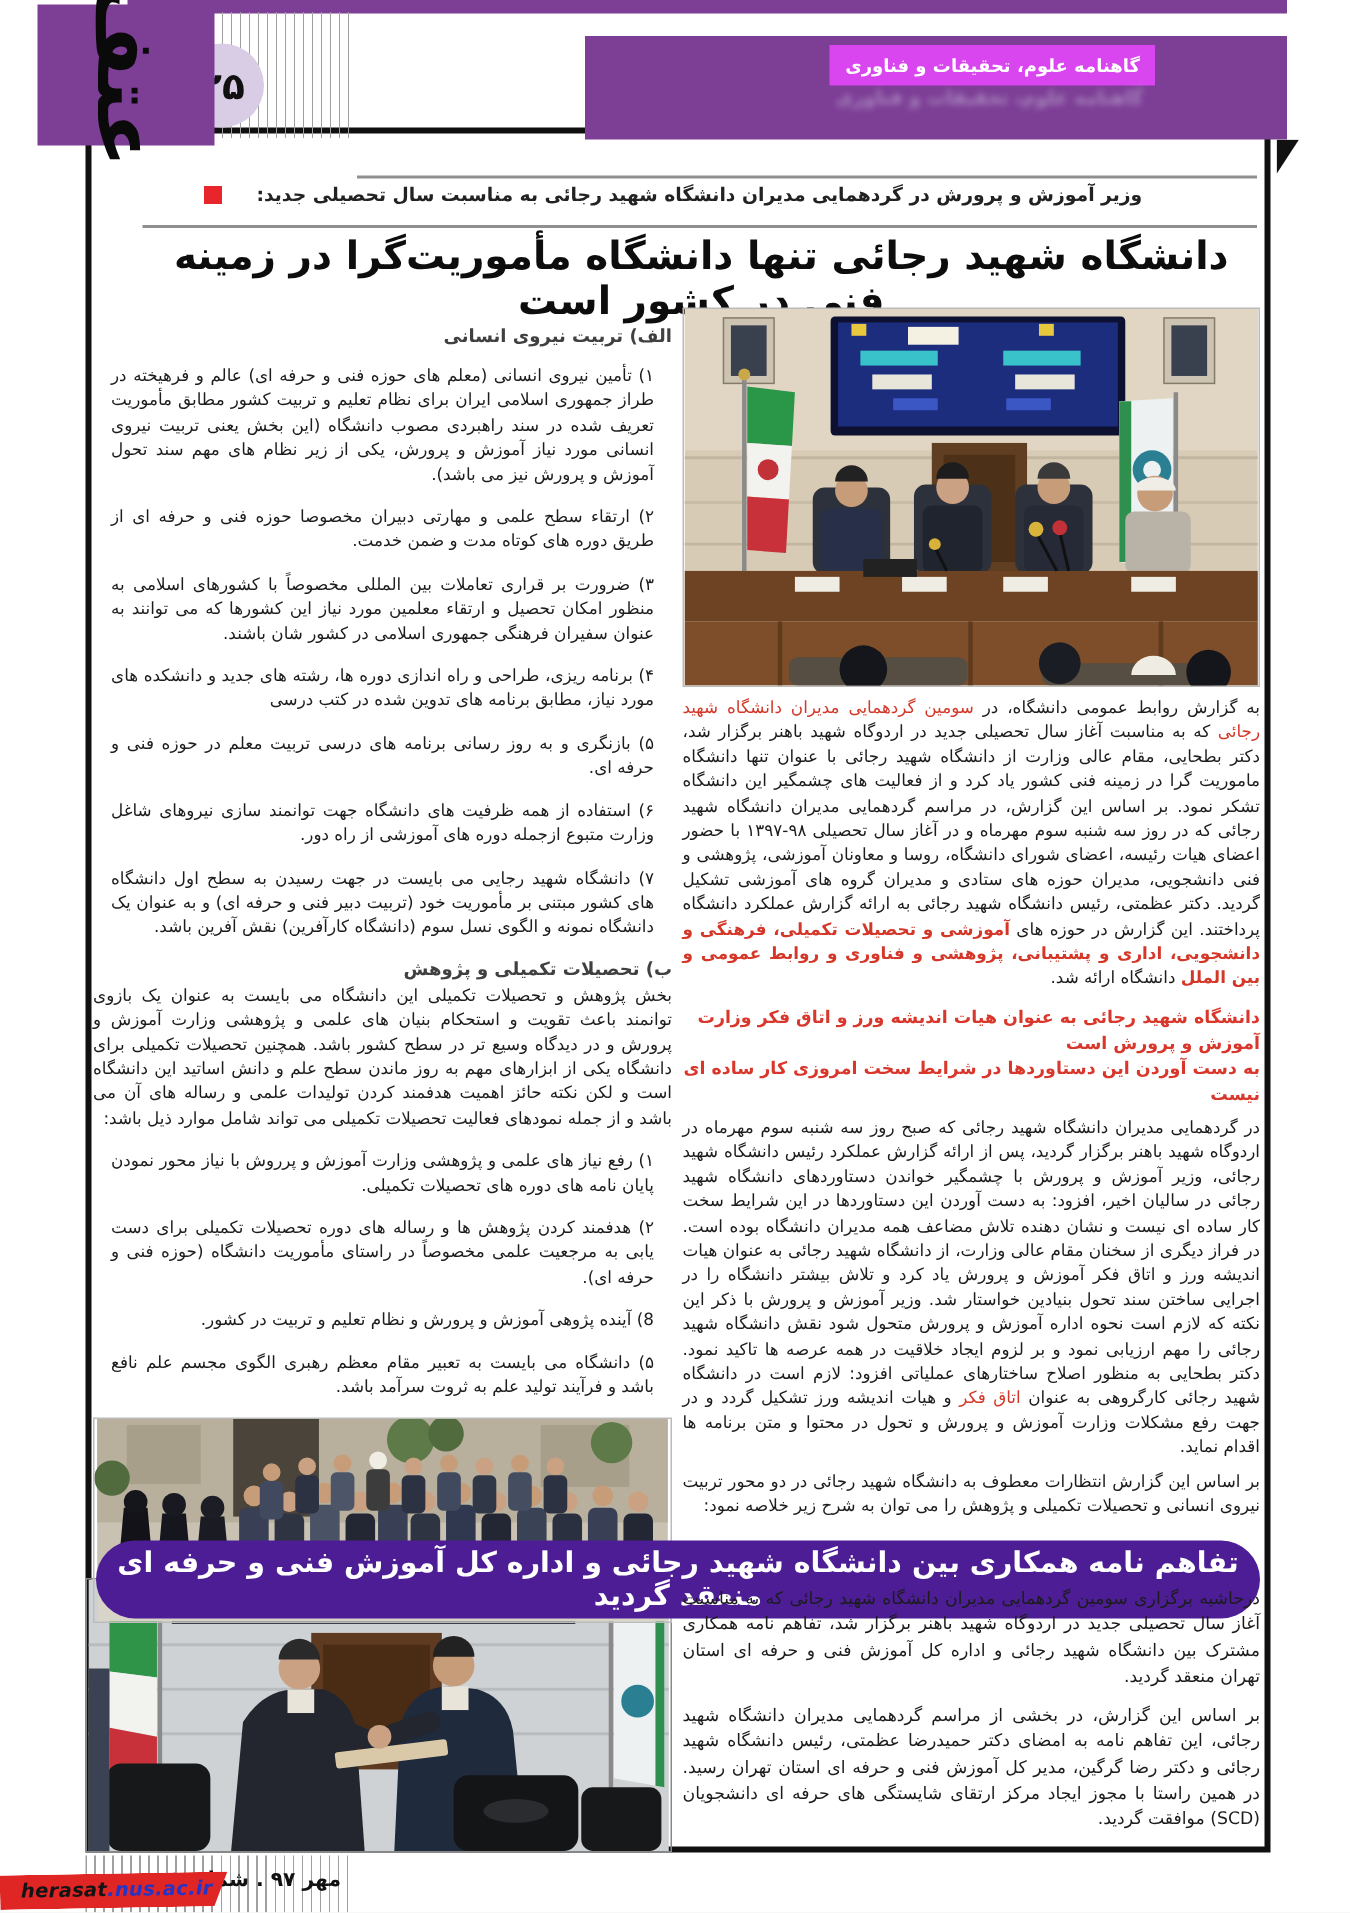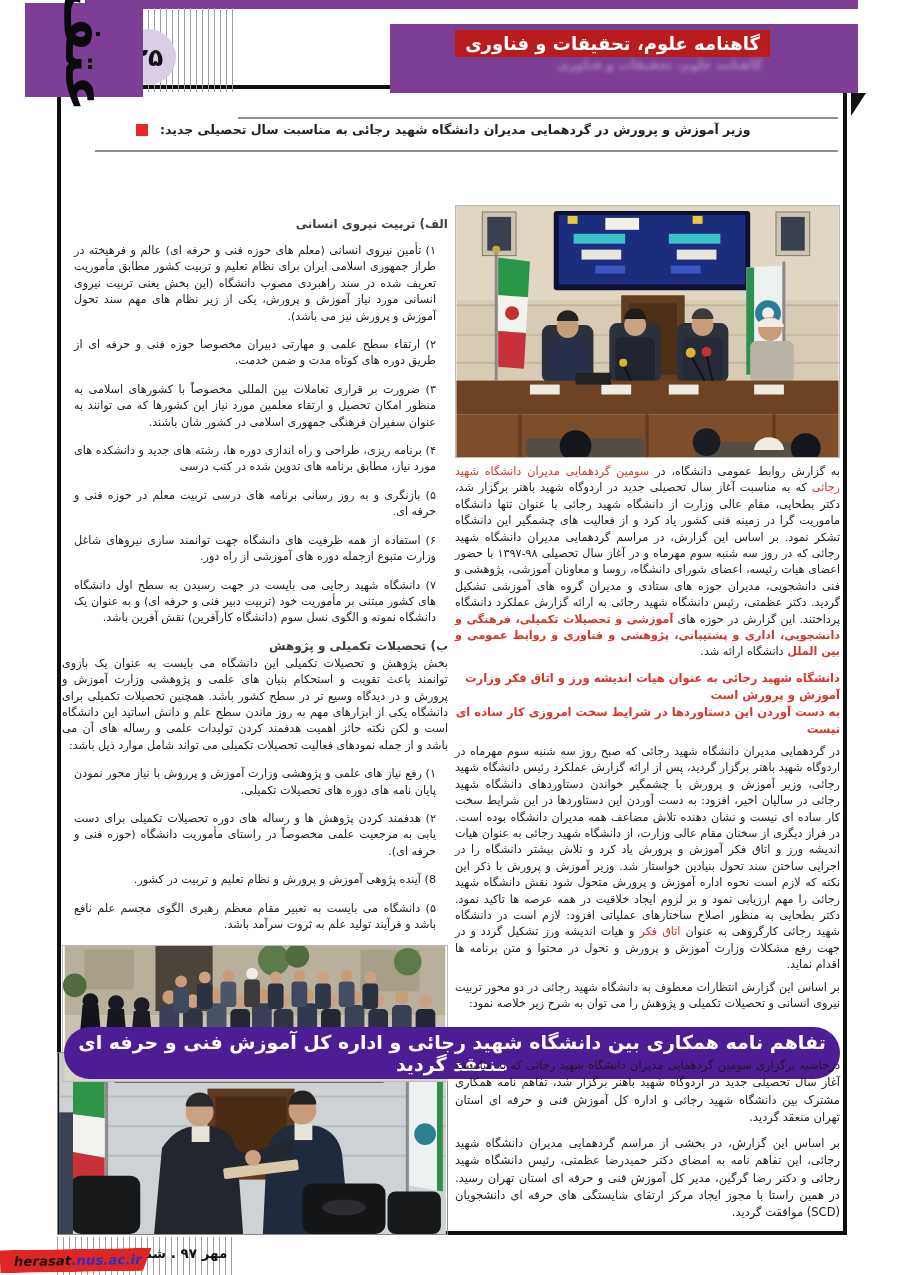--- a/index.html
+++ b/index.html
@@ -10,36 +10,36 @@
   .top-strip { position:absolute; left:85px; top:0; width:773px; height:9px; background:#7d3e96; }
   .logo-box { position:absolute; left:25px; top:3px; width:118px; height:94px; background:#7d3e96;
               display:flex; align-items:center; justify-content:center; overflow:visible; z-index:6; }
   .logo-text { transform:rotate(90deg); font-size:54px; font-weight:bold; color:#0a0a0a; line-height:1; }
   .stripes-top { position:absolute; left:88px; top:8px; width:148px; height:84px;
                  background:repeating-linear-gradient(to right,#9f9f9f 0 1px,transparent 1px 6px); z-index:4; }
   .page-circle { position:absolute; left:120px; top:29px; width:56px; height:56px; border-radius:50%;
                  background:#d9cde6; display:flex; align-items:center; justify-content:center;
                  font-size:25px; font-weight:bold; color:#111; z-index:5; }
   .purple-banner { position:absolute; left:390px; top:24px; width:468px; height:69px; background:#7d3e96; z-index:5; }
-  .red-title-box { position:absolute; right:88px; top:6px; min-width:182px; height:27px; background:#b91c1c;
-                   color:#ffffff; font-size:18px; font-weight:bold; display:flex; align-items:center;
+  .red-title-box { position:absolute; right:88px; top:6px; min-width:182px; height:27px; background:#d946ef;
+                   color:#ffffff; font-size:12px; font-weight:bold; display:flex; align-items:center;
                    justify-content:center; padding:0 10px; direction:rtl; }
   .ghost-title { position:absolute; right:96px; top:33px; color:#cabfdc; font-size:12.5px; font-weight:bold;
                  direction:rtl; filter:blur(2px); opacity:.55; }
   .fold-corner { position:absolute; left:851px; top:93px; width:15px; height:23px; background:#111;
                  clip-path:polygon(0 0,100% 0,0 100%); z-index:6; }
 
   
   .frame { position:absolute; left:57px; top:85px; width:790px; height:1150px; border:4px solid #101010; z-index:1; }
 
   
   .rule-a { position:absolute; left:238px; top:117px; width:600px; height:2px; background:#8f8f8f; z-index:3; }
   .rule-b { position:absolute; left:95px;  top:150px; width:743px; height:2px; background:#8f8f8f; z-index:3; }
   .kicker-row { position:absolute; right:64px; top:122px; width:700px; display:flex; flex-direction:row-reverse;
-                align-items:center; gap:12px; direction:rtl; z-index:3; }
+                align-items:center; gap:23px; direction:rtl; z-index:3; }
   .kicker-bullet { width:12px; height:12px; background:#e8252b; flex:0 0 auto; }
   .kicker-text { font-size:12.5px; font-weight:bold; color:#222; direction:rtl; }
   .headline { position:absolute; left:95px; top:156px; width:745px; text-align:center; direction:rtl;
               font-size:26px; font-weight:bold; color:#0d0d0d; z-index:3; }
 
   
   .col { position:absolute; direction:rtl; text-align:justify; color:#1c1c1c; z-index:3; }
   .col-right { left:455px; top:205px; width:385px; }
   .col-left  { left:62px;  top:205px; width:386px; }
   .body-text { font-size:11.2px; line-height:16.4px; }
@@ -99,20 +99,21 @@
     <div class="ghost-title">گاهنامه علوم، تحقیقات و فناوری</div>
   </div>
   <div class="fold-corner"></div>
 
   <div class="rule-a"></div>
   <div class="kicker-row">
     <span class="kicker-bullet"></span>
     <span class="kicker-text">وزیر آموزش و پرورش در گردهمایی مدیران دانشگاه شهید رجائی به مناسبت سال تحصیلی جدید:</span>
   </div>
   <div class="rule-b"></div>
+  <h1 class="headline">دانشگاه شهید رجائی تنها دانشگاه مأموریت‌گرا در زمینه فنی در کشور است</h1>
 
   <div class="col col-right">
     <svg class="photo-box" width="385" height="253" viewBox="0 0 385 253">
       <rect width="385" height="253" fill="#d8cbb6"></rect>
       <rect y="0" width="385" height="95" fill="#e1d6c3"></rect>
       <line x1="0" y1="100" x2="385" y2="100" stroke="#c3b6a0" stroke-width="2"></line>
       <line x1="0" y1="130" x2="385" y2="130" stroke="#c9bca6" stroke-width="2"></line>
       <line x1="0" y1="158" x2="385" y2="158" stroke="#c3b6a0" stroke-width="2"></line>
       <rect x="26" y="6" width="34" height="44" fill="#cdc3b2" stroke="#857a66"></rect>
       <rect x="31" y="11" width="24" height="34" fill="#39404e"></rect>

